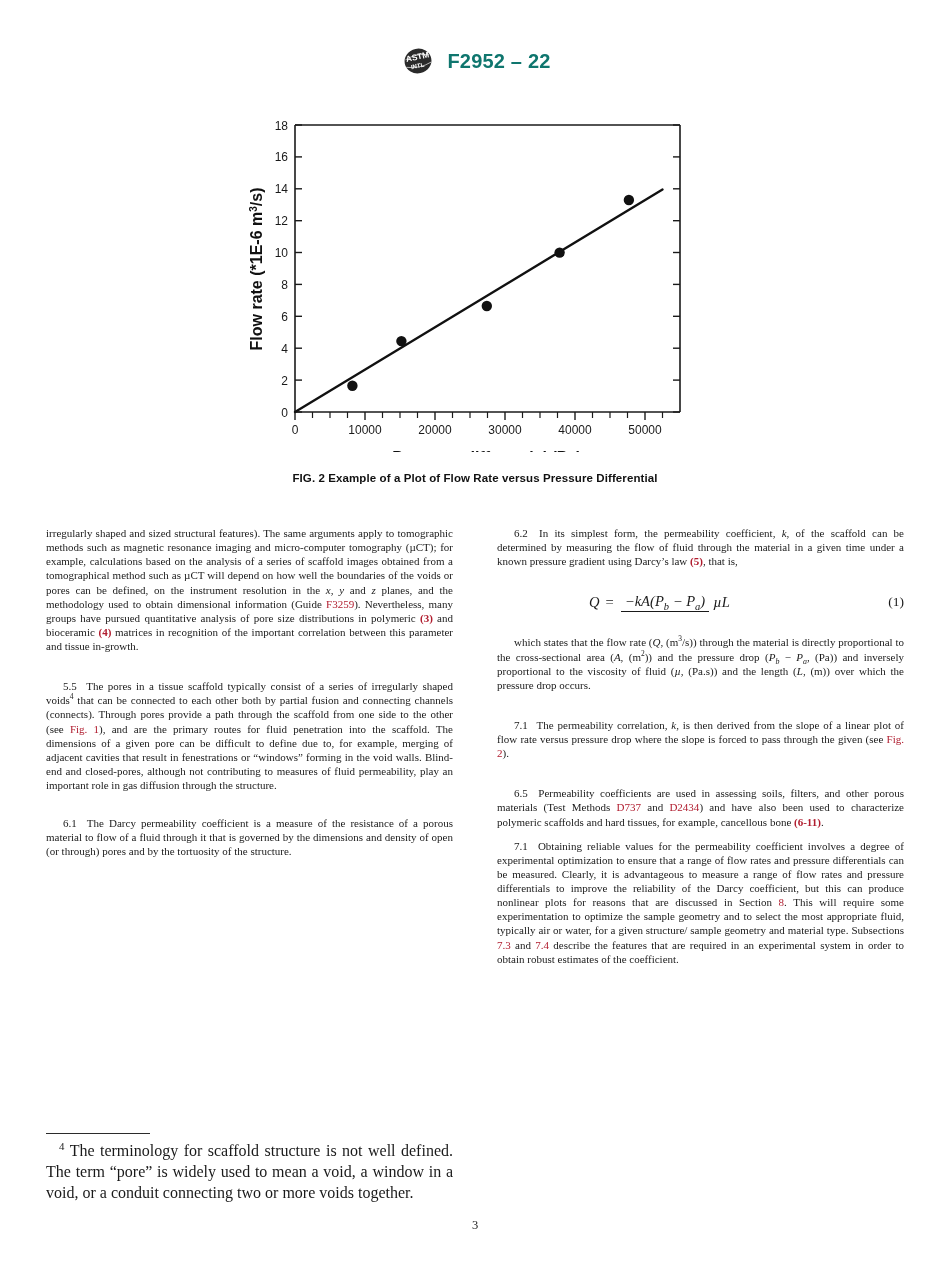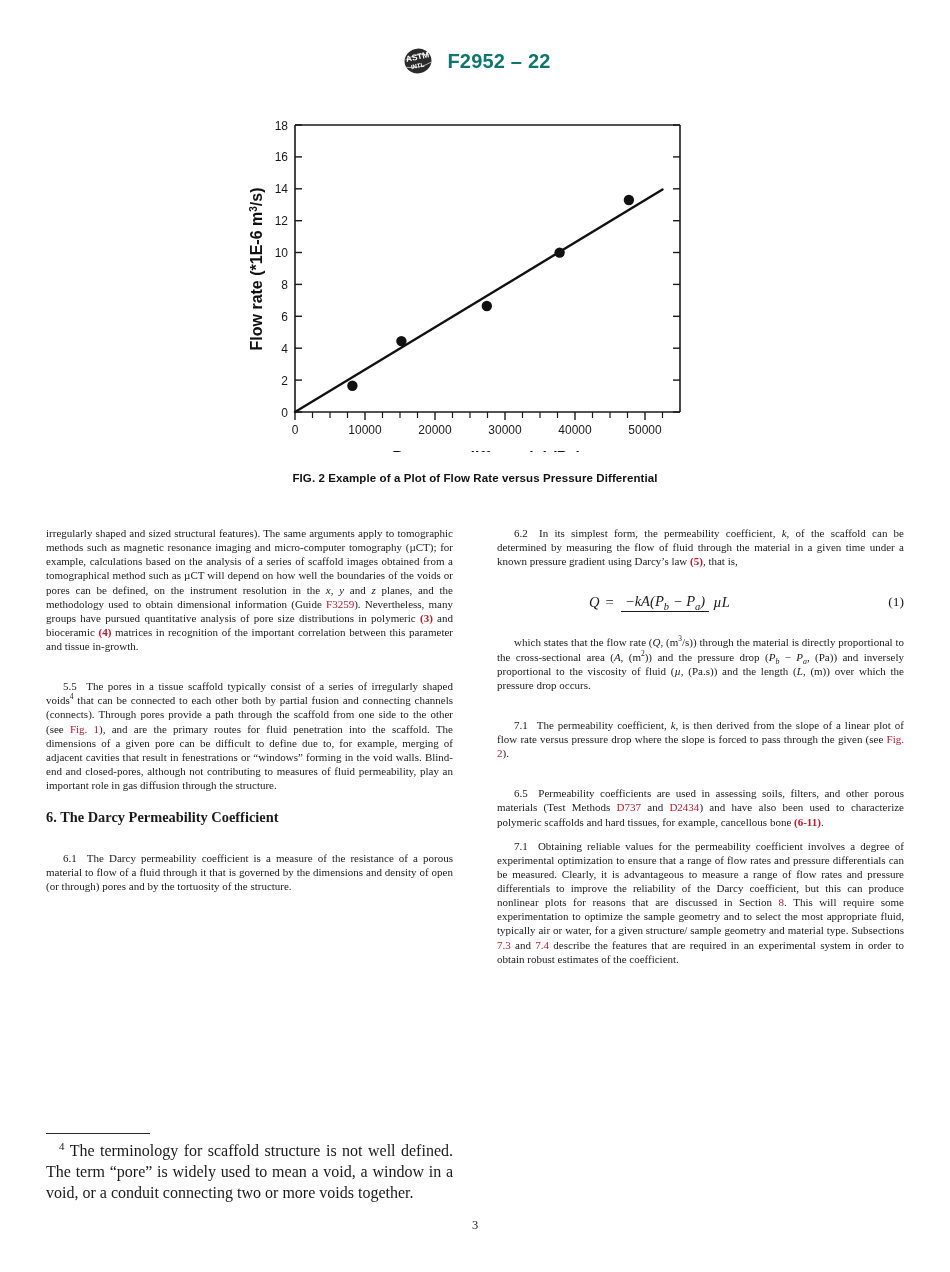--- a/index.html
+++ b/index.html
@@ -295,21 +295,20 @@
 </div>
 
 <div class="body-columns">
 
   <div class="column">
 
     <p class="para"><span>irregularly shaped and sized structural features). The same arguments apply to tomographic methods such as magnetic resonance imaging and micro-computer tomography (µCT); for example, calculations based on the analysis of a series of scaffold images obtained from a tomographical method such as µCT will depend on how well the boundaries of the voids or pores can be defined, on the instrument resolution in the </span><span class="it">x, y</span><span> and </span><span class="it">z</span><span> planes, and the methodology used to obtain dimensional information (Guide </span><span class="link">F3259</span><span>). Nevertheless, many groups have pursued quantitative analysis of pore size distributions in polymeric </span><span class="bold-link">(3)</span><span> and bioceramic </span><span class="bold-link">(4)</span><span> matrices in recognition of the important correlation between this parameter and tissue in-growth.</span></p>
 
     <p class="para"><span class="indent"></span><span>5.5</span><span class="numsp"></span>&nbsp;<span>The pores in a tissue scaffold typically consist of a series of irregularly shaped voids</span><sup>4</sup><span> that can be connected to each other both by partial fusion and connecting channels (connects). Through pores provide a path through the scaffold from one side to the other (see </span><span class="link">Fig. 1</span><span>), and are the primary routes for fluid penetration into the scaffold. The dimensions of a given pore can be difficult to define due to, for example, merging of adjacent cavities that result in fenestrations or “windows” forming in the void walls. Blind-end and closed-pores, although not contributing to measures of fluid permeability, play an important role in gas diffusion through the structure.</span></p>
 
-    <h3 class="section-head">6.  The Darcy Permeability Coefficient</h3>
 
     <p class="para" style="margin-top:24px"><span class="indent"></span><span>6.1</span><span class="numsp"></span>&nbsp;<span>The Darcy permeability coefficient is a measure of the resistance of a porous material to flow of a fluid through it that is governed by the dimensions and density of open (or through) pores and by the tortuosity of the structure.</span></p>
   </div>
 
   <div class="column">
 
     <p class="para"><span class="indent"></span><span>6.2</span><span class="numsp"></span>&nbsp;<span>In its simplest form, the permeability coefficient, </span><span class="it">k</span><span>, of the scaffold can be determined by measuring the flow of fluid through the material in a given time under a known pressure gradient using Darcy’s law </span><span class="bold-link">(5)</span><span>, that is,</span></p>
 
     <div class="equation-row">
       <div class="eq-spacer"></div>
@@ -319,21 +318,21 @@
         <span class="eq-frac">
           <span class="eq-num"><span>−kA(P</span><span class="sub">b</span><span> − P</span><span class="sub">a</span><span>)</span></span>
           <span class="eq-den">µL</span>
         </span>
       </div>
       <span class="eq-number">(1)</span>
     </div>
 
     <p class="para" style="margin-top:0"><span class="indent"></span><span>which states that the flow rate (</span><span class="it">Q</span><span>, (m</span><sup>3</sup><span>/s)) through the material is directly proportional to the cross-sectional area (</span><span class="it">A</span><span>, (m</span><sup>2</sup><span>)) and the pressure drop (</span><span class="it">P</span><sub class="sub">b</sub><span> − </span><span class="it">P</span><sub class="sub">a</sub><span>, (Pa)) and inversely proportional to the viscosity of fluid (</span><span class="it">µ</span><span>, (Pa.s)) and the length (</span><span class="it">L</span><span>, (m)) over which the pressure drop occurs.</span></p>
 
-    <p class="para"><span class="indent"></span><span>7.1</span><span class="numsp"></span>&nbsp;<span>The permeability coefficient, </span><span class="it">k</span><span>, is then derived from the slope of a linear plot of flow rate versus pressure drop where the slope is forced to pass through the given (see </span><span class="link">Fig. 2</span><span>).</span></p>
+    <p class="para"><span class="indent"></span><span>7.1</span><span class="numsp"></span>&nbsp;<span>The permeability correlation, </span><span class="it">k</span><span>, is then derived from the slope of a linear plot of flow rate versus pressure drop where the slope is forced to pass through the given (see </span><span class="link">Fig. 2</span><span>).</span></p>
 
 
     <p class="para"><span class="indent"></span><span>6.5</span><span class="numsp"></span>&nbsp;<span>Permeability coefficients are used in assessing soils, filters, and other porous materials (Test Methods </span><span class="link">D737</span><span> and </span><span class="link">D2434</span><span>) and have also been used to characterize polymeric scaffolds and hard tissues, for example, cancellous bone </span><span class="bold-link">(6-11)</span><span>.</span></p>
 
 
     <p class="para" style="margin-top:10px"><span class="indent"></span><span>7.1</span><span class="numsp"></span>&nbsp;<span>Obtaining reliable values for the permeability coefficient involves a degree of experimental optimization to ensure that a range of flow rates and pressure differentials can be measured. Clearly, it is advantageous to measure a range of flow rates and pressure differentials to improve the reliability of the Darcy coefficient, but this can produce nonlinear plots for reasons that are discussed in Section </span><span class="link">8</span><span>. This will require some experimentation to optimize the sample geometry and to select the most appropriate fluid, typically air or water, for a given structure/ sample geometry and material type. Subsections </span><span class="link">7.3</span><span> and </span><span class="link">7.4</span><span> describe the features that are required in an experimental system in order to obtain robust estimates of the coefficient.</span></p>
   </div>
 </div>
 
 <div class="footnote-block">

